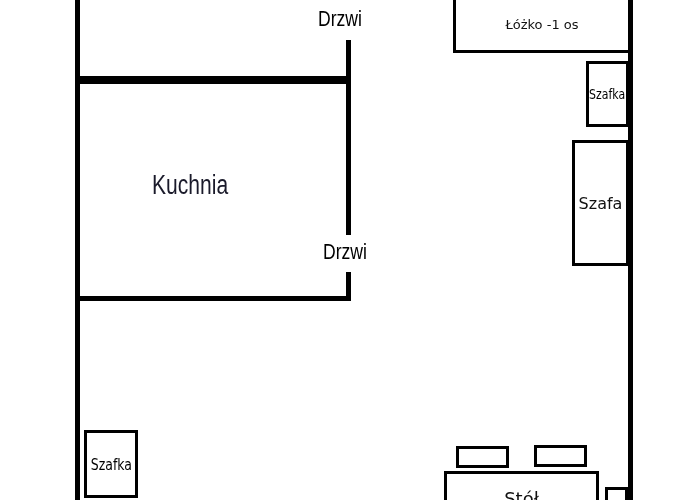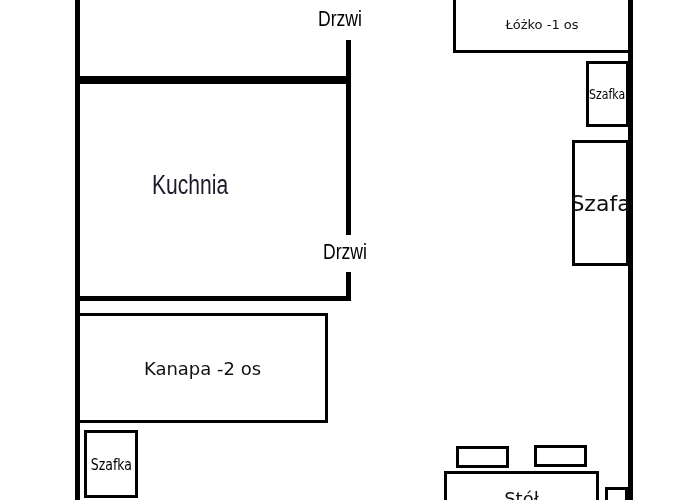--- a/index.html
+++ b/index.html
@@ -32,26 +32,23 @@
 
   <div class="furn" style="left:453px;top:-4px;width:178px;height:57px;">
     <span class="label">Łóżko -1 os</span>
   </div>
 
   <div class="furn" style="left:586px;top:61px;width:43px;height:66px;">
     <span class="narrow" style="font-size:14px;">Szafka</span>
   </div>
 
   <div class="furn" style="left:572px;top:140px;width:57px;height:126px;">
-    <span class="label" style="font-size:22px;">Szafa</span>
+    <span class="label" style="font-size:16px;">Szafa</span>
   </div>
 
-  <div class="furn" style="left:77px;top:313px;width:251px;height:110px;">
-    <span class="label" style="font-size:18px;">Kanapa -2 os</span>
-  </div>
 
   <div class="furn" style="left:84px;top:430px;width:54px;height:68px;">
     <span class="narrow" style="font-size:16px;">Szafka</span>
   </div>
 
   <div class="furn" style="left:456px;top:446px;width:53px;height:22px;"></div>
   <div class="furn" style="left:534px;top:445px;width:53px;height:22px;"></div>
 
   <div class="furn" style="left:444px;top:471px;width:155px;height:60px;align-items:flex-start;padding-top:14px;">
     <span class="label" style="font-size:18px;">Stół</span>

